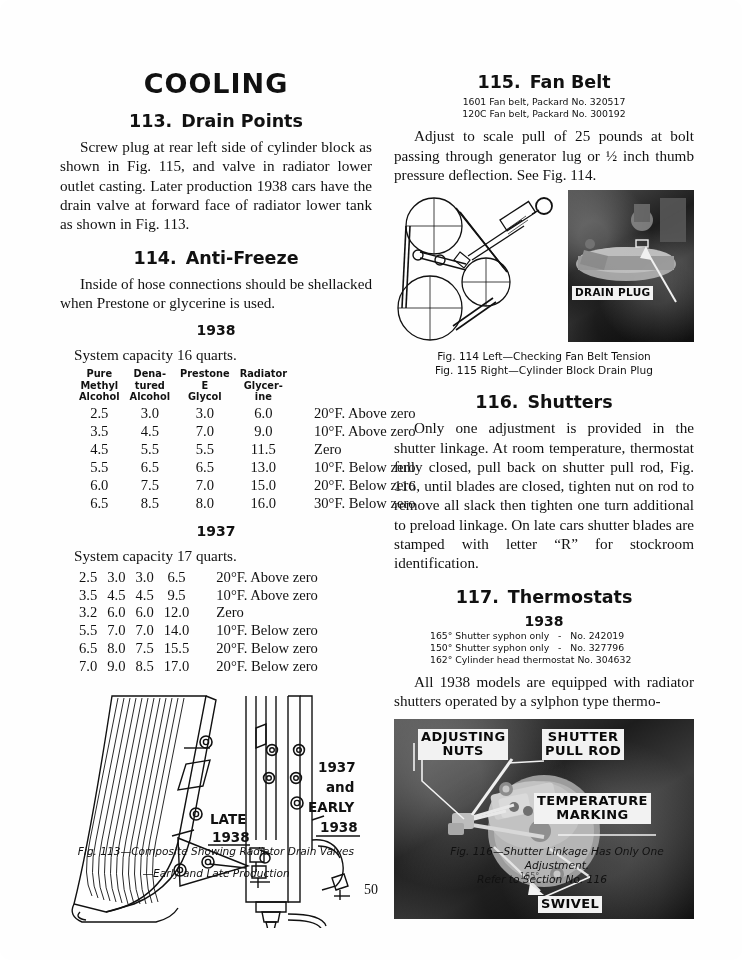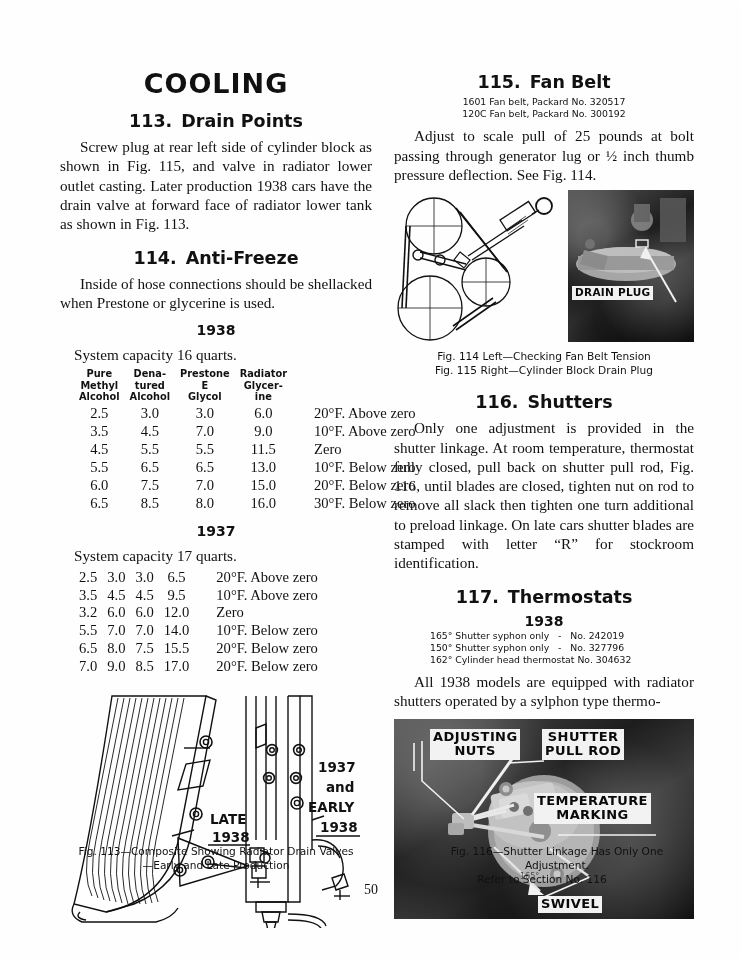--- a/index.html
+++ b/index.html
@@ -168,21 +168,21 @@
     font-family: "Liberation Serif", serif;
   }
   .captions-row {
     position: absolute;
     left: 60px;
     top: 845px;
     width: 630px;
     display: flex;
     gap: 22px;
   }
-  .captions-row .c { width: 312px; }
+  .captions-row .c { width: 312px; font-style: italic; }
   .captions-row .c.r { width: 296px; }
 </style>
 </head>
 <body>
 
 <div class="page">
 
   <div class="cols">
 
     <div class="col col-left">
@@ -548,36 +548,36 @@
 
           <g stroke="#f2f2f2" stroke-width="1.6" fill="none">
             <path d="M28 22 L28 62 L70 100"></path>
             <path d="M20 24 L20 52"></path>
             <path d="M150 42 L114 44"></path>
             <path d="M164 116 L262 116"></path>
             <path d="M150 178 L196 158"></path>
           </g>
           <path d="M136 164 L150 176 L134 176 Z" fill="#f2f2f2"></path>
         </svg>
-        <div class="lbl" style="left:36px;top:10px;font-size:13px;letter-spacing:0.4px;">ADJUSTING
+        <div class="lbl" style="left:24px;top:10px;font-size:13px;letter-spacing:0.4px;">ADJUSTING
 NUTS</div>
         <div class="lbl" style="left:148px;top:10px;font-size:13px;letter-spacing:0.4px;">SHUTTER
 PULL ROD</div>
         <div class="lbl" style="left:140px;top:74px;font-size:13px;letter-spacing:0.4px;">TEMPERATURE
 MARKING</div>
         <div class="lbl" style="left:144px;bottom:6px;font-size:13px;letter-spacing:0.4px;">SWIVEL</div>
       </div>
 
     </div>
   </div>
 
   <div class="captions-row">
     <div class="c">
       <div class="fig-caption" style="margin:0;">Fig. 113—Composite Showing Radiator Drain Valves</div>
-      <div class="fig-caption" style="margin:0;">—Early and Late Production</div>
+      <div class="fig-caption" style="margin:8px;">—Early and Late Production</div>
     </div>
     <div class="c r">
       <div class="fig-caption" style="margin:0;padding-left:30px;">Fig. 116—Shutter Linkage Has Only One Adjustment.</div>
       <div class="fig-caption" style="margin:0;">Refer to Section No. 116</div>
     </div>
   </div>
 
   <div class="pagenum">50</div>
 
 </div>

